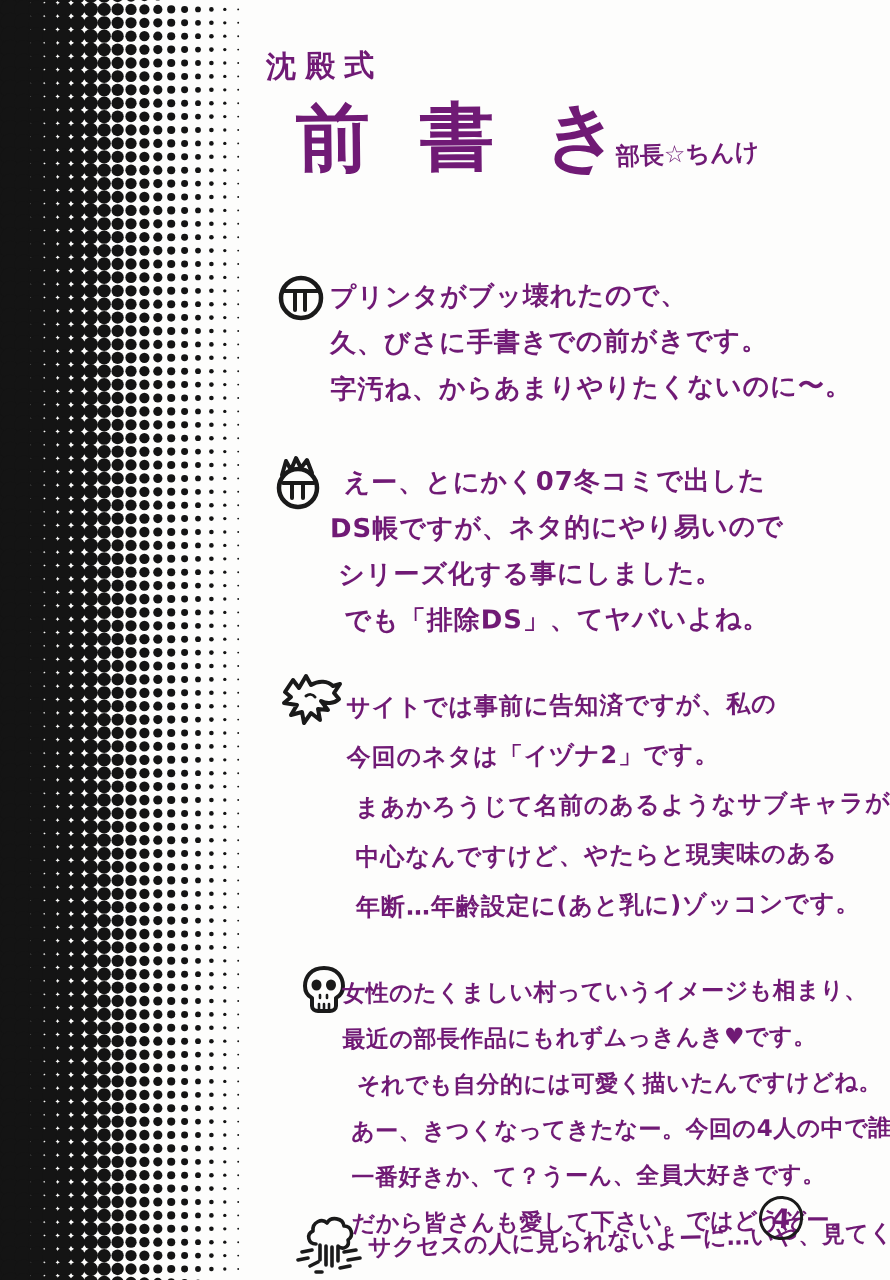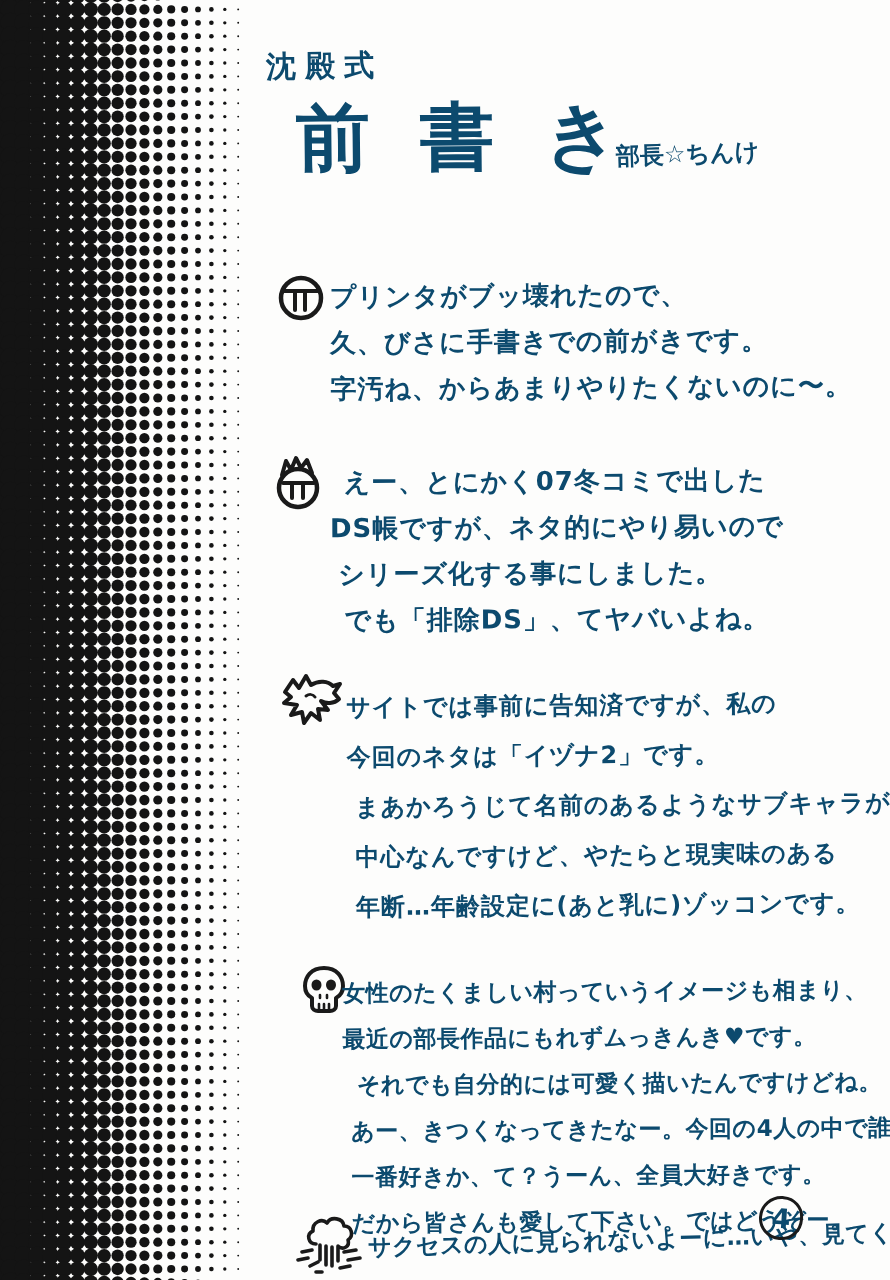--- a/index.html
+++ b/index.html
@@ -2,21 +2,21 @@
 <html><head>
 <meta charset="utf-8">
 <style>
   html,body{margin:0;padding:0;background:#e8e8e8;}
   .page{
     position:relative;
     width:890px;height:1280px;
     background:#fdfdfc;
     overflow:hidden;
     font-family:"DejaVu Sans","Liberation Sans",sans-serif;
-    color:#0c4a6e;
+    color:#701a75;
   }
   .halftone{position:absolute;left:0;top:0;width:260px;height:1280px;}
   .ink{stroke:#1a1a1a;fill:none;stroke-linecap:round;stroke-linejoin:round;}
 
   .series{
     position:absolute;left:266px;top:46px;
     font-size:30px;font-weight:bold;letter-spacing:9px;
     transform:rotate(-1deg);
   }
   .title{

